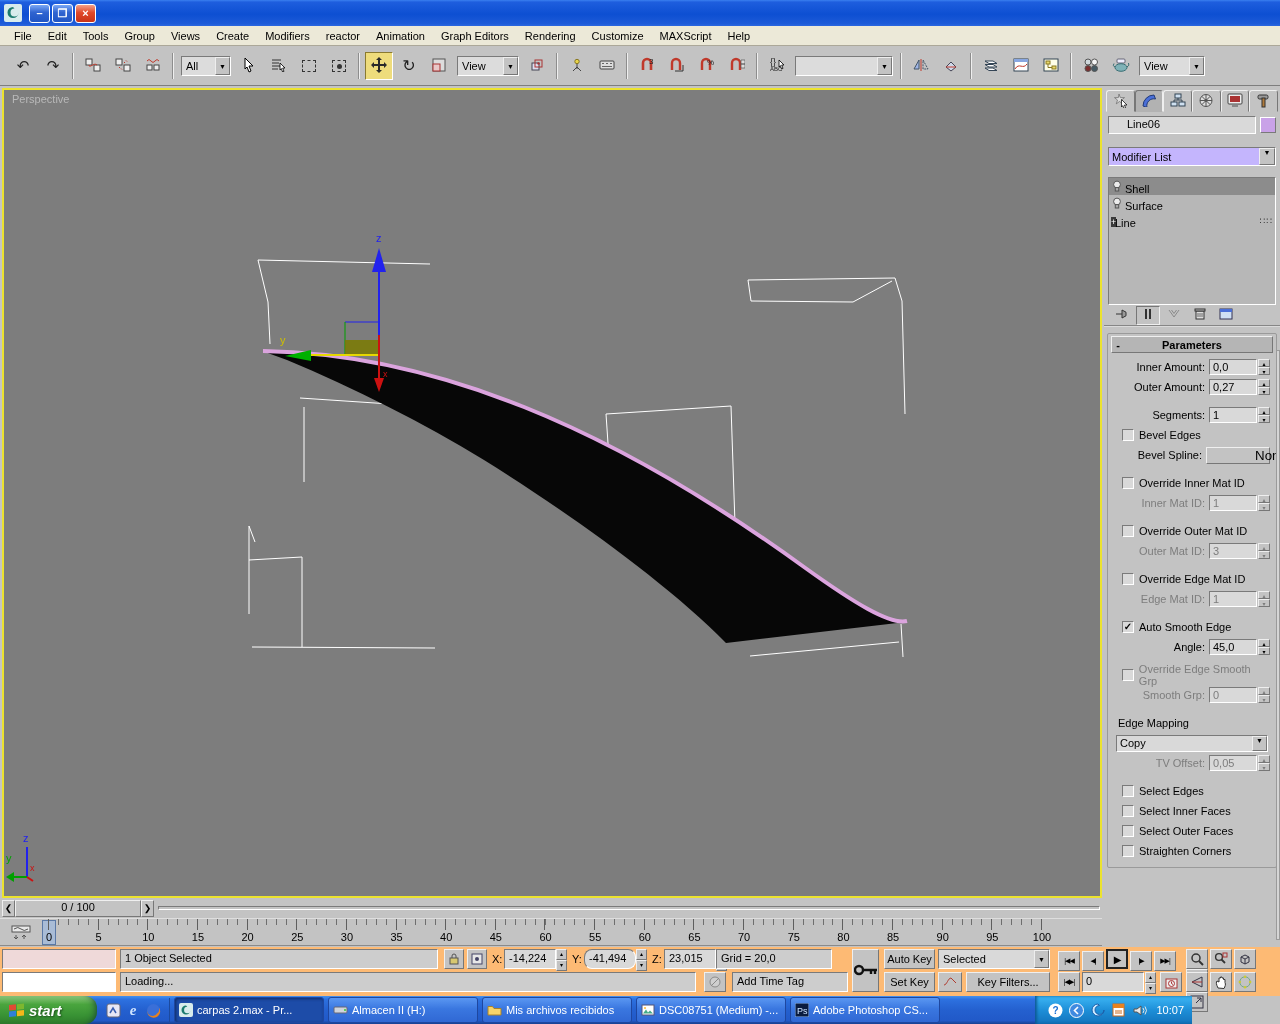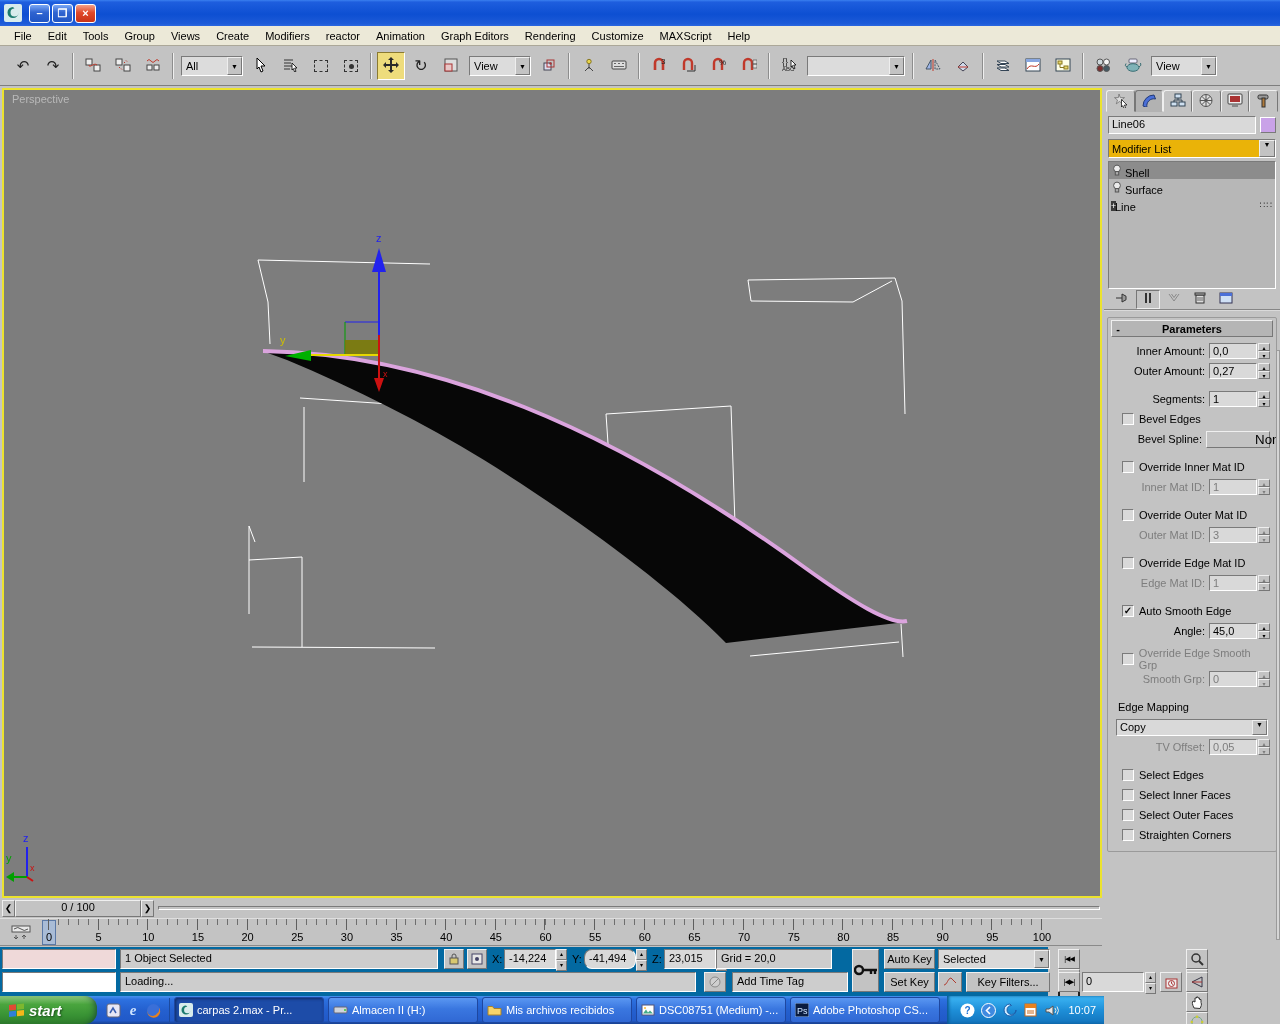--- a/index.html
+++ b/index.html
@@ -35,23 +35,23 @@
   #viewport { position:absolute; left:2px; top:88px; width:1100px; height:810px; background:#7d7d7d; border:2px solid #ece32e; }
   #vplabel { position:absolute; left:8px; top:3px; color:#b9b9b9; font-size:11px; }
   #vpsvg { position:absolute; left:0; top:0; }
 
   
   #cmdpanel { position:absolute; left:1104px; top:88px; width:176px; height:858px; background:#c3c3c3; }
   #tabs { display:flex; height:24px; padding:2px 2px 0 2px; }
   .tab { flex:1; height:22px; display:flex; align-items:center; justify-content:center; border:1px solid; border-color:#efefef #777 #c3c3c3 #efefef; border-radius:3px 3px 0 0; background:#c3c3c3; }
   .tab.active { background:#b2b2b2; border-color:#777 #efefef #b2b2b2 #777; }
   #namerow { display:flex; align-items:center; padding:4px 4px 2px 4px; }
-  #objname { flex:1; height:18px; background:#d9d9d9; border:1px solid; border-color:#7a7a7a #fff #fff #7a7a7a; padding:1px 3px; }
+  #objname { flex:1; height:18px; background:#d9d9d9; border:1px solid; border-color:#7a7a7a #fff #fff #7a7a7a; padding:1px 18px; }
   #objcolor { width:16px; height:16px; margin-left:4px; border:1px solid; border-color:#fff #7a7a7a #7a7a7a #fff; }
-  #modlist { display:flex; align-items:center; height:19px; margin:3px 4px; background:#eab308; border:1px solid; border-color:#7a7a7a #fff #fff #7a7a7a; }
+  #modlist { display:flex; align-items:center; height:19px; margin:11px 4px; background:#c4b5fd; border:1px solid; border-color:#7a7a7a #fff #fff #7a7a7a; }
   #modlist .txt { flex:1; padding:0 3px; }
   #modlist .arw { width:16px; height:100%; background:#c3c3c3; border:1px solid; border-color:#eee #777 #777 #eee; font-size:7px; text-align:center; }
   #stack { margin:2px 4px 0 4px; height:128px; background:#b7b7b7; border:1px solid; border-color:#7a7a7a #fff #fff #7a7a7a; overflow:hidden; }
   .srow { display:flex; align-items:center; height:17px; padding:0 2px; }
   .srow.sel { background:#8c8c8c; }
   .srow .slab { margin-left:14px; }
   .srow .dots { margin-left:auto; font-size:9px; color:#333; letter-spacing:1px; }
   .plusbox { width:9px; height:9px; background:#3a3a3a; color:#fff; font-size:9px; line-height:8px; text-align:center; margin-right:0px; }
   #stacktools { display:flex; align-items:center; height:22px; padding:1px 6px; border-bottom:2px groove #dadada; }
   .stbtn { width:24px; height:19px; display:flex; align-items:center; justify-content:center; margin-right:2px; }
@@ -85,39 +85,39 @@
   #trackbar { position:absolute; left:0; top:918px; width:1102px; height:28px; background:#c3c3c3; border-top:1px solid #dedede; border-bottom:1px solid #8a8a8a; }
   #tbticks1 { position:absolute; left:48px; top:0; width:1000px; height:6px;
     background:repeating-linear-gradient(90deg,#6e6e6e 0,#6e6e6e 1px,transparent 1px,transparent 9.93px); }
   #tbticks2 { position:absolute; left:48px; top:0; width:1000px; height:11px;
     background:repeating-linear-gradient(90deg,#5e5e5e 0,#5e5e5e 1px,transparent 1px,transparent 49.65px); }
   #tbmarker { position:absolute; left:42px; top:1px; width:14px; height:25px; background:#a9bcd6; border:1px solid #5b79a6; }
   .tblab { position:absolute; top:12px; transform:translateX(-50%); font-size:11px; }
   #minicurve { position:absolute; left:6px; top:2px; width:30px; height:23px; display:flex; align-items:center; justify-content:center; }
 
   
-  #statusbar { position:absolute; left:0; top:947px; width:1048px; height:49px; background:#0369a1; }
+  #statusbar { position:absolute; left:0; top:947px; width:1280px; height:49px; background:#fdba74; }
   .sfield { position:absolute; background:#cdcdcd; border:1px solid; border-color:#7a7a7a #fff #fff #7a7a7a; padding:2px 4px; height:20px; }
   .sbtn { position:absolute; background:#c3c3c3; border:1px solid; border-color:#efefef #777 #777 #efefef; text-align:center; height:20px; padding-top:3px; }
   .slab { position:absolute; padding-top:4px; }
   #listenerpink { left:2px; top:2px; width:114px; background:#efd9d9; }
   #listenerwhite { left:2px; top:25px; width:114px; background:#fff; }
   .coordfield { text-align:left; }
   .sspin { position:absolute; width:11px; height:20px; display:flex; flex-direction:column; }
   .sspin i { flex:1; font-style:normal; font-size:6px; line-height:9px; text-align:center; background:#c3c3c3; border:1px solid; border-color:#eee #777 #777 #eee; }
   #keybtn { left:852px; top:2px; width:27px; height:43px; padding-top:14px; }
   .trbtn { width:22px; height:20px; display:inline-flex; align-items:center; justify-content:center; background:#c3c3c3; border:1px solid; border-color:#efefef #777 #777 #efefef; margin-right:2px; font-size:7px; letter-spacing:-1px; }
   .trbtn.play { border:2px solid #222; font-size:10px; }
   #transport1 { position:absolute; left:1058px; top:2px; }
   #transport2 { position:absolute; left:1058px; top:25px; display:flex; }
   #framefield { width:62px; height:20px; background:#d9d9d9; border:1px solid; border-color:#7a7a7a #fff #fff #7a7a7a; padding:2px 3px; margin-right:1px; }
   #nav1 { position:absolute; left:1186px; top:2px; } #nav2 { position:absolute; left:1186px; top:25px; }
 
   
-  #taskbar { position:absolute; left:0; top:996px; width:1104px; height:28px;
+  #taskbar { position:absolute; left:0; top:996px; width:1192px; height:28px;
     background:linear-gradient(180deg,#4591ee 0%,#2d71e0 12%,#2460cf 50%,#2159c8 88%,#17408f 100%); display:flex; align-items:center;border-radius:12px; }
   #startbtn { width:97px; height:28px; border-radius:0 12px 12px 0;
     background:linear-gradient(180deg,#8ec97e 0%,#4aa53e 30%,#389234 70%,#2e7d2b 100%);
     color:#fff; font-weight:bold; font-style:italic; font-size:15px; display:flex; align-items:center; padding-left:8px; text-shadow:1px 1px 2px #1c4f1a; box-shadow:inset -6px 0 8px -6px #133; }
   #startbtn svg { margin-right:4px; }
   #quicklaunch { display:flex; align-items:center; padding:0 6px; border-right:1px solid #1c4a9e; height:24px; }
   .qlicon { width:20px; height:20px; display:flex; align-items:center; justify-content:center; }
   .task { width:150px; height:22px; margin-left:4px; border-radius:3px; color:#fff;
     background:linear-gradient(180deg,#5a97f2,#3a77e0 45%,#3068d4); border:1px solid #1e47a0;
     display:flex; align-items:center; padding:12px 4px; white-space:nowrap; overflow:hidden; font-size:11px; }
@@ -182,21 +182,21 @@
           </svg></span>
       </button>
       <button class="tbtn">
         <span><svg width="16" height="14" viewBox="0 0 16 14">
             <path d="M2 3 q2 -3 4 0 t4 0 t4 0" stroke="#c0392b" fill="none"></path>
             <rect x="2" y="7" width="5" height="5" fill="#eee" stroke="#444"></rect>
             <rect x="9" y="7" width="5" height="5" fill="#eee" stroke="#444"></rect>
           </svg></span>
       </button>
       <div class="tsep"></div>
-      <div class="tdd" style="width: 62px;">
+      <div class="tdd" style="width: 50px;">
         <span class="txt">All</span>
         <span class="arw">▼</span>
       </div>
       <button class="tbtn">
         <span><svg width="14" height="16" viewBox="0 0 14 16">
             <path d="M3 1 L11 9 L7 9 L9 14 L7 15 L5 10 L3 12 Z" fill="#fff" stroke="#000"></path>
           </svg></span>
       </button>
       <button class="tbtn">
         <span><svg width="16" height="14" viewBox="0 0 16 14">

